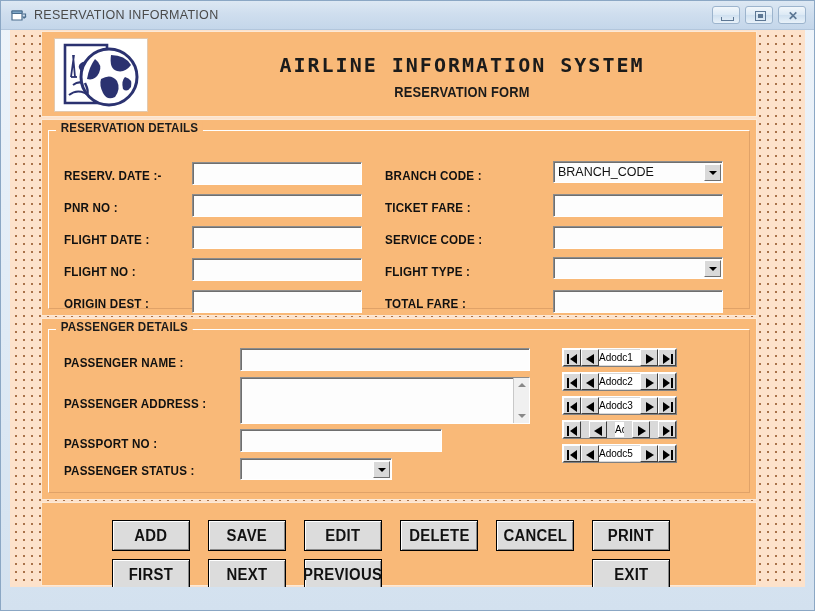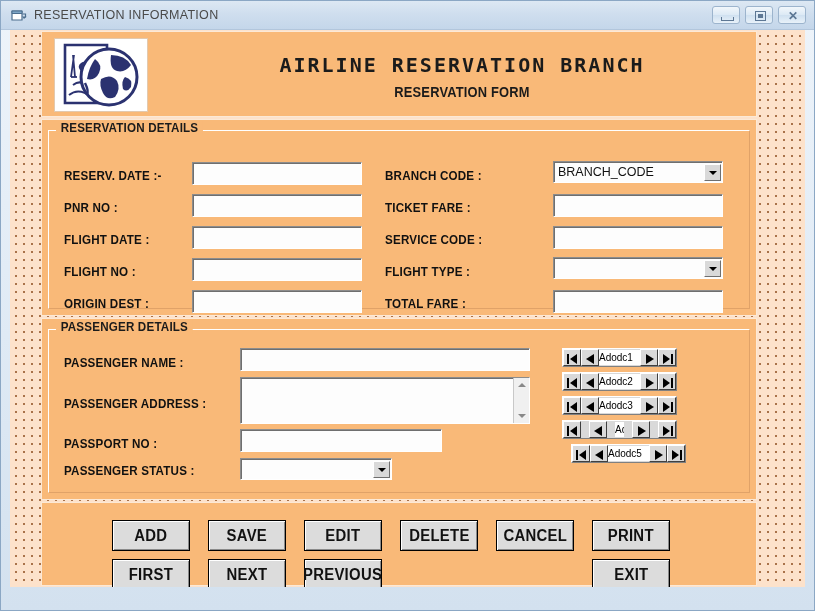--- a/index.html
+++ b/index.html
@@ -199,21 +199,21 @@
           <path d="M14 56 q10 -8 22 2" stroke="#2b3270" stroke-width="2" fill="none"></path>
 
           <circle cx="54" cy="38" r="28" fill="#ffffff" stroke="#2b3270" stroke-width="3"></circle>
           <path d="M40 20 q8 6 4 14 q-4 8 -12 6 q2 -12 8 -20 Z" fill="#2b3270"></path>
           <path d="M56 16 q14 0 20 10 q-6 8 -14 6 q-8 -2 -6 -16 Z" fill="#2b3270"></path>
           <path d="M46 40 q10 -6 16 2 q4 8 -2 16 q-8 4 -12 -4 q-4 -8 -2 -14 Z" fill="#2b3270"></path>
           <path d="M70 38 q8 2 6 10 q-4 6 -8 2 q-2 -8 2 -12 Z" fill="#2b3270"></path>
           <path d="M30 44 q4 8 2 12" stroke="#2b3270" stroke-width="2.4" fill="none"></path>
         </svg>
       </div>
-      <div id="main-title">AIRLINE  RESERVATION  BRANCH</div>
+      <div id="main-title">AIRLINE  INFORMATION  SYSTEM</div>
       <div id="sub-title">RESERVATION FORM</div>
     </div>
 
     <div class="panel" id="res-panel">
       <div class="gbox"></div>
       <div class="gcap">RESERVATION DETAILS</div>
 
       <div class="lbl" style="left:22px;top:49px;">RESERV. DATE :-</div>
       <div class="tbox" style="left:150px;top:42px;width:170px;height:23px;"></div>
 
@@ -378,21 +378,21 @@
             </svg>
           </div>
         <div class="nav">
             <svg width="11" height="10" viewBox="0 0 11 10">
               <path d="M1 0 L1 10 L8 5 Z" fill="#000"></path>
               <rect x="9" y="0" width="2" height="10" fill="#000"></rect>
             </svg>
           </div>
       </div>
 
-      <div class="adodc" style="left:520px;top:125px;width:115px;margin-left:9px;">
+      <div class="adodc" style="left:520px;top:125px;width:115px;">
         <div class="nav">
             <svg width="11" height="10" viewBox="0 0 11 10">
               <rect x="0" y="0" width="2" height="10" fill="#000"></rect>
               <path d="M10 0 L10 10 L3 5 Z" fill="#000"></path>
             </svg>
           </div>
         <div class="nav">
             <svg width="11" height="10" viewBox="0 0 11 10">
               <path d="M9 0 L9 10 L1 5 Z" fill="#000"></path>
             </svg>

